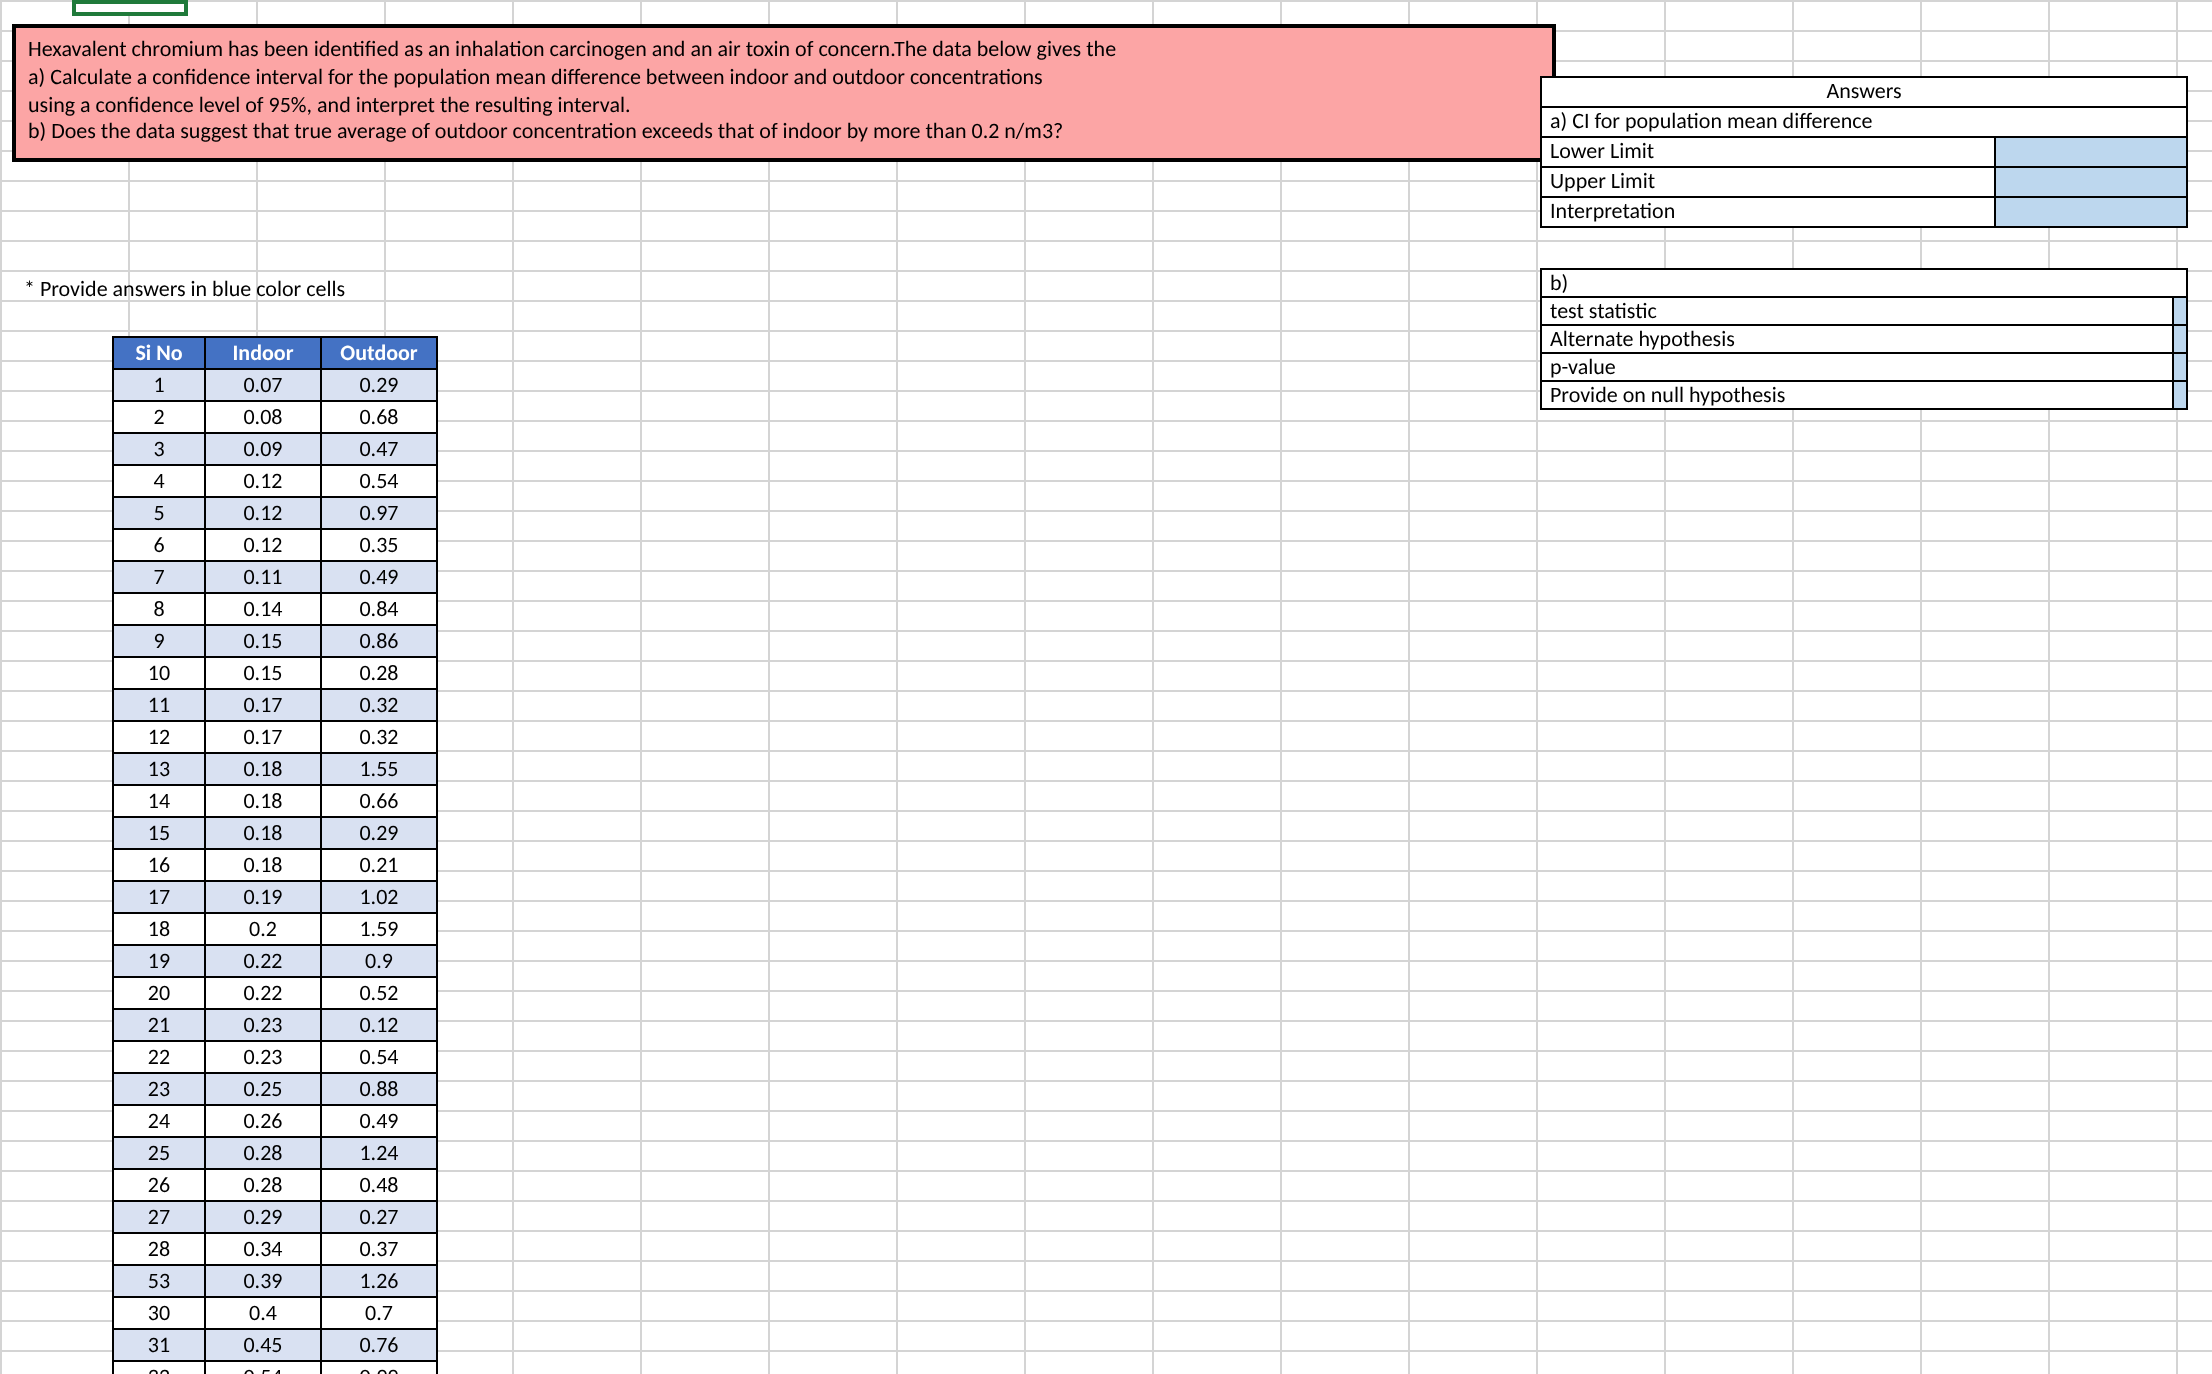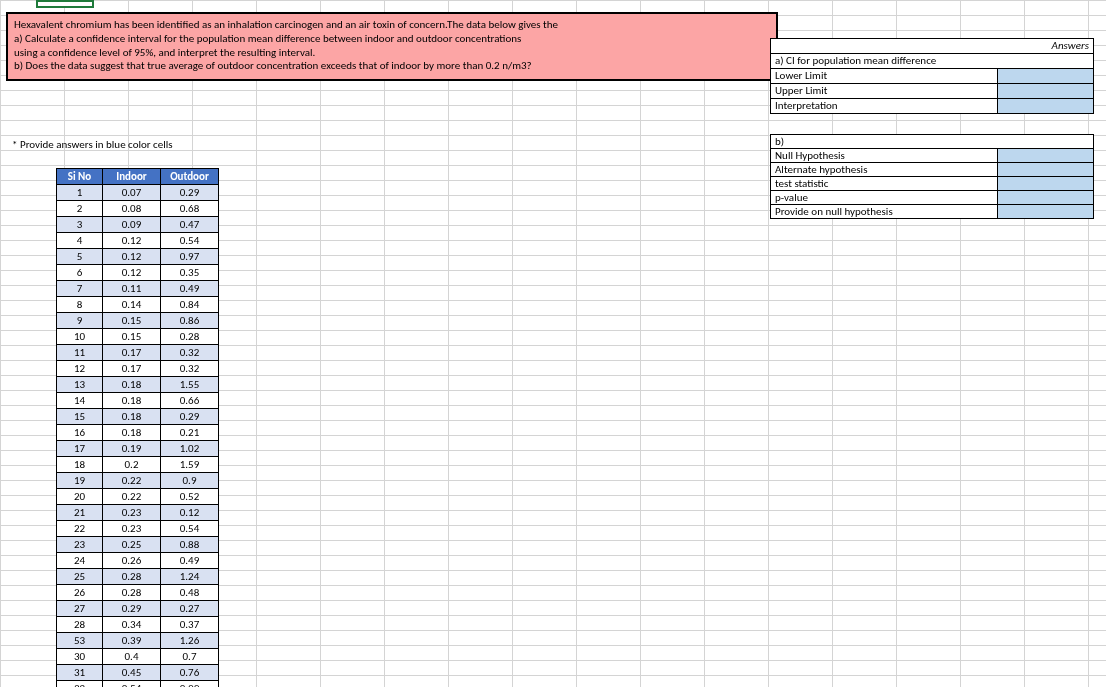--- a/index.html
+++ b/index.html
@@ -86,22 +86,21 @@
     background: #fff;
   }
   .answers-box td {
     border: 1px solid #000;
     height: 14px;
     line-height: 14px;
     padding: 0 4px;
     font-size: 11px;
   }
   .answers-box .hdr {
-    text-align: right;
-    font-style: italic;
+    text-align: center;
   }
   .answers-box .ans-cell {
     background: #bdd7ee;
     width: 96px;
   }
   .answers-box .label-cell { width: 228px; }
 </style>
 </head>
 <body>
 
@@ -312,29 +311,25 @@
 </tbody>
   </table>
 
 <div style="position:absolute;top:134px;left:770px;width:324px;z-index:3;">
 <table style="border-collapse:collapse;width:100%;background:#fff;">
   <tbody>
         <tr>
           <td style="border:1px solid #000;height:14px;padding:0 4px;" colspan="2">b)</td>
         </tr>
   <tr>
-          <td style="border:1px solid #000;height:14px;padding:0 4px;width:228px;">Null Hypothesis</td>
-          <td style="border:1px solid #000;background:#bdd7ee;width:96px;"></td>
+          <td style="border:1px solid #000;height:14px;padding:0 4px;">test statistic</td>
+          <td style="border:1px solid #000;background:#bdd7ee;"></td>
         </tr>
   <tr>
           <td style="border:1px solid #000;height:14px;padding:0 4px;">Alternate hypothesis</td>
-          <td style="border:1px solid #000;background:#bdd7ee;"></td>
-        </tr>
-  <tr>
-          <td style="border:1px solid #000;height:14px;padding:0 4px;">test statistic</td>
           <td style="border:1px solid #000;background:#bdd7ee;"></td>
         </tr>
   <tr>
           <td style="border:1px solid #000;height:14px;padding:0 4px;">p-value</td>
           <td style="border:1px solid #000;background:#bdd7ee;"></td>
         </tr>
   <tr>
           <td style="border:1px solid #000;height:14px;padding:0 4px;">Provide on null hypothesis</td>
           <td style="border:1px solid #000;background:#bdd7ee;"></td>
         </tr>

